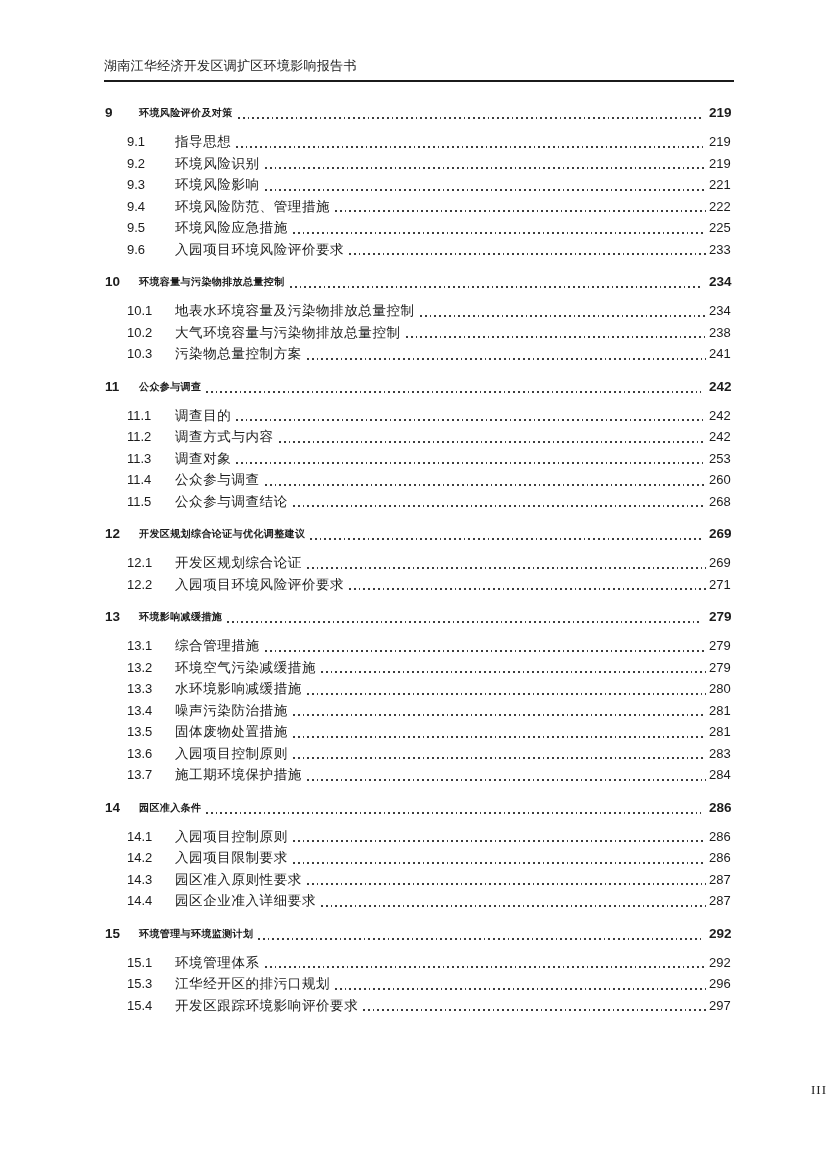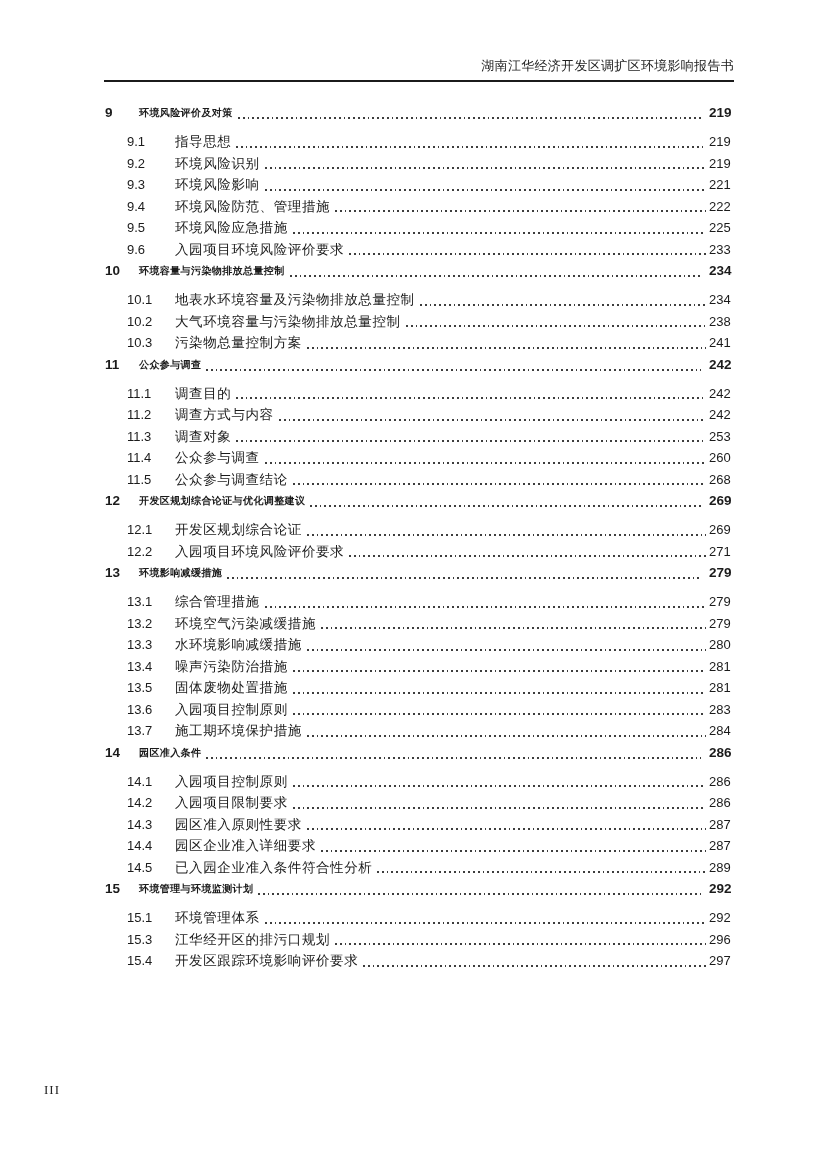--- a/index.html
+++ b/index.html
@@ -15,39 +15,40 @@
     overflow: hidden;
     font-family: "Liberation Serif", serif;
     color: #1b1b1b;
   }
   
   .header {
     position: absolute;
     left: 104px;
     right: 93px;
     top: 57px;
-    text-align: right;
+    text-align: left;
     padding-bottom: 5px;
     border-bottom: 2px solid #1b1b1b;
   }
   .header-title {
     font-family: "Liberation Serif", serif;
     font-size: 13px;
     letter-spacing: 0.3px;
     color: #222;
     white-space: nowrap;
   }
   
   .toc {
     position: absolute;
     left: 105px;
     right: 94px;
     top: 102px;
   }
   .chapter-block + .chapter-block {
+    margin-top: 11px;
   }
   .row {
     display: flex;
     white-space: nowrap;
   }
   .chapter-row {
     height: 22px;
     line-height: 22px;
     font-weight: bold;
   }
@@ -114,21 +115,21 @@
   .sub-page {
     font-size: 13px;
     font-weight: normal;
   }
   
   .footer {
     position: absolute;
     left: 0;
     right: 0;
     top: 1080px;
-    text-align: left;
+    text-align: right;
     padding-left: 44px;
   }
   .footer-page-number {
     font-family: "Liberation Serif", serif;
     font-size: 13px;
     letter-spacing: 1px;
     color: #222;
   }
 </style>
 </head>
@@ -354,26 +355,20 @@
     <span class="title sub-title">园区准入原则性要求</span>
     <span class="leader"></span>
     <span class="pagenum sub-page">287</span>
   </div>
           <div class="row sub-row">
     <span class="num sub-num">14.4</span>
     <span class="title sub-title">园区企业准入详细要求</span>
     <span class="leader"></span>
     <span class="pagenum sub-page">287</span>
   </div>
-          <div class="row sub-row">
-    <span class="num sub-num">14.5</span>
-    <span class="title sub-title">已入园企业准入条件符合性分析</span>
-    <span class="leader"></span>
-    <span class="pagenum sub-page">289</span>
-  </div>
         </div>
       </div>
       <div class="chapter-block">
         <div class="row chapter-row">
     <span class="num ch-num">15</span>
     <span class="title ch-title">环境管理与环境监测计划</span>
     <span class="leader"></span>
     <span class="pagenum ch-page">292</span>
   </div>
         <div class="subs">

